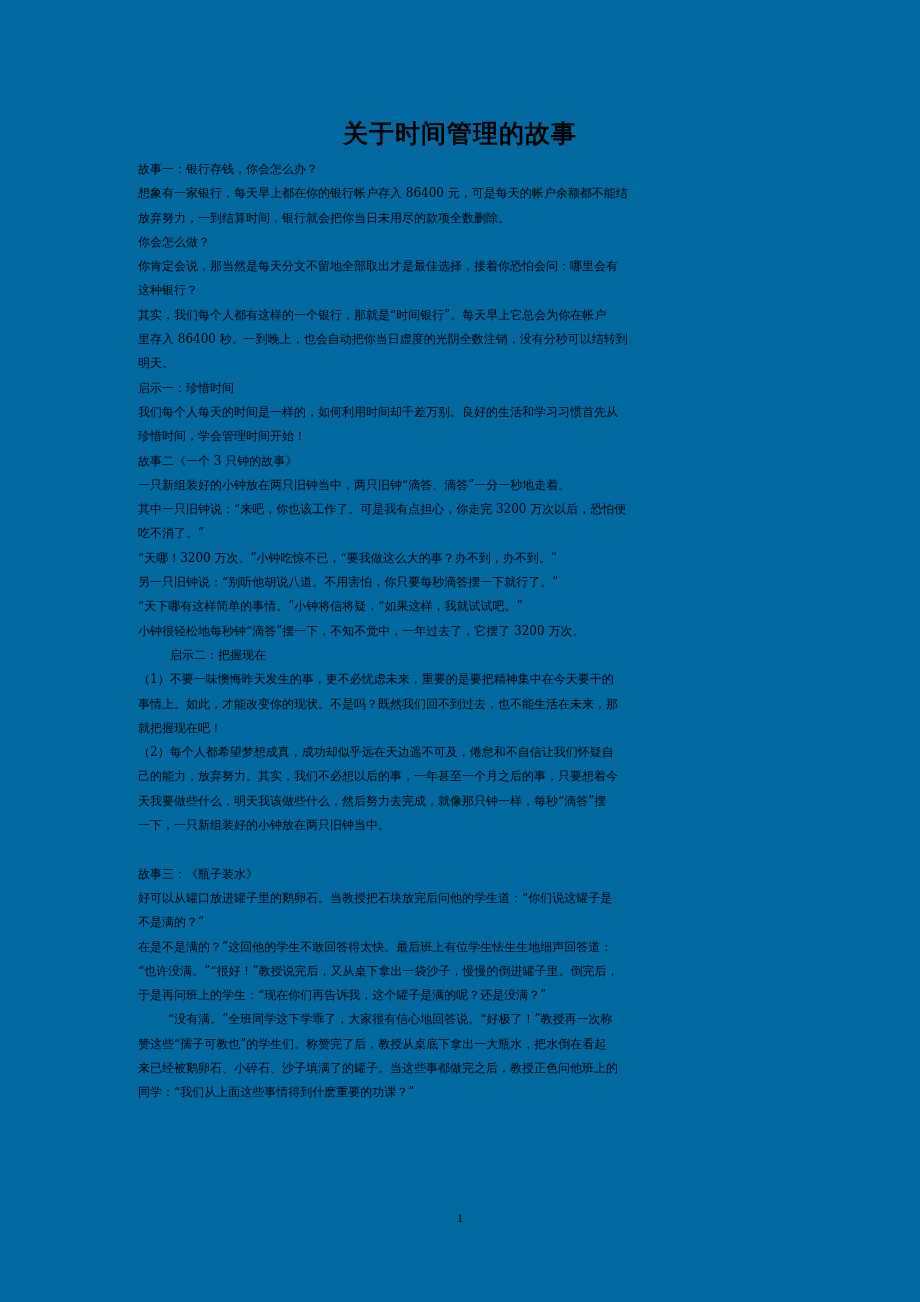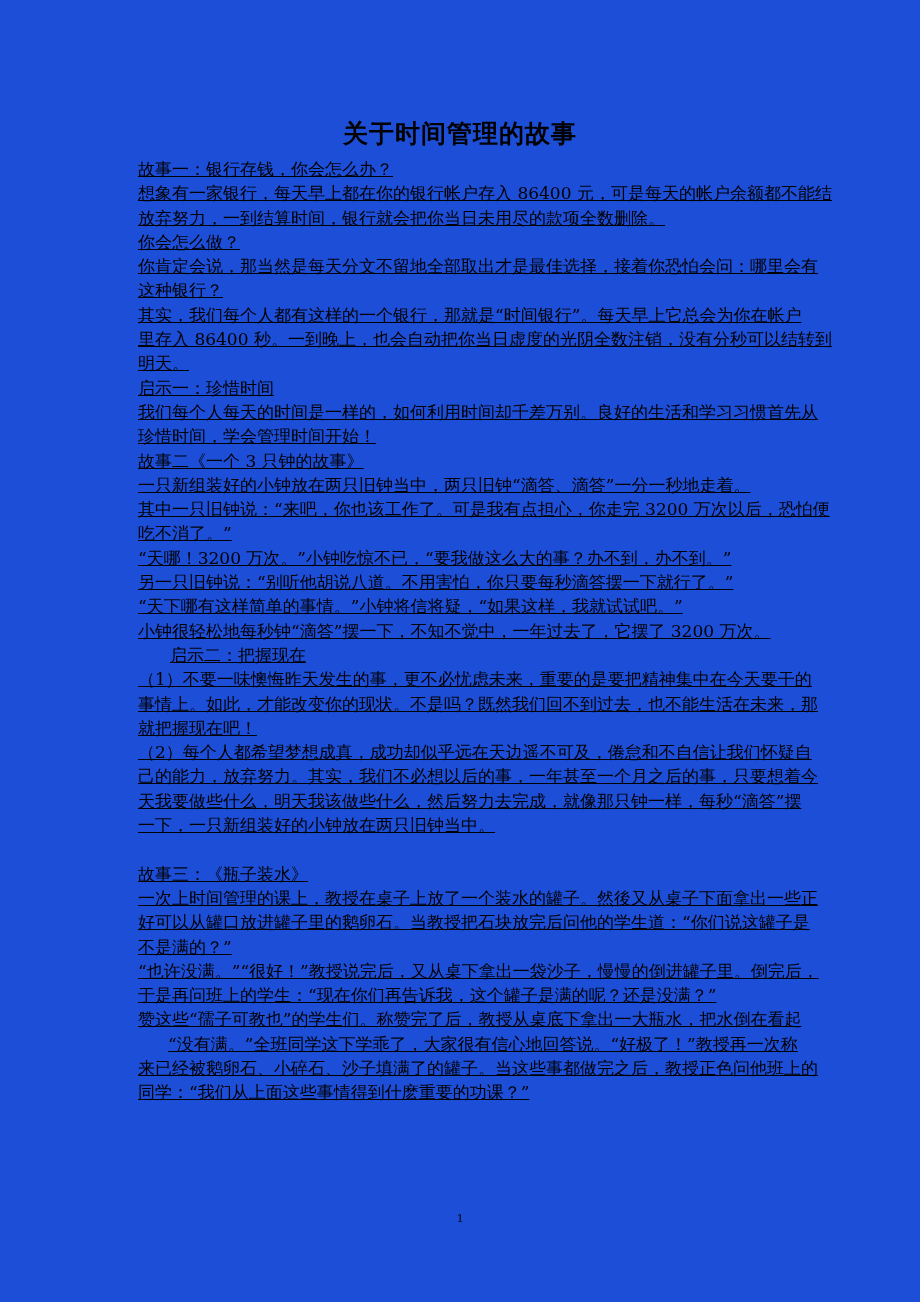--- a/index.html
+++ b/index.html
@@ -1,22 +1,22 @@
 <!DOCTYPE html>
 <html><head>
 <meta charset="utf-8">
 <style>
   html, body { margin:0; padding:0; background:#ffffff; }
   body { width:920px; height:1302px; position:relative; overflow:hidden;
          font-family: "DejaVu Serif", "Liberation Serif", serif; color:#000; }
-  .page { position:absolute; left:0; top:0; width:920px; height:1302px; background:#1d4ed8; }
+  .page { position:absolute; left:0; top:0; width:920px; height:1302px; background:#0369a1; }
   .title { position:absolute; left:0; width:920px; top:117px; text-align:center;
            font-family: "DejaVu Sans", "Liberation Sans", sans-serif;
            font-size:25px; font-weight:bold; letter-spacing:1px; line-height:34px; }
-  .body { position:absolute; left:138px; top:157px; width:650px; font-size:17px; line-height:24.3px;text-decoration:underline; }
+  .body { position:absolute; left:138px; top:157px; width:650px; font-size:12px; line-height:24.3px; }
   .line { white-space:nowrap; height:24.3px; overflow:visible; }
   .indent1 { padding-left:32px; }
   .indent2 { padding-left:30px; }
   .blank { height:24.3px; }
   .pagenum { position:absolute; left:0; width:920px; top:1210px; text-align:center; font-size:13px;
              font-family:"Liberation Serif", serif; }
 </style>
 </head>
 <body>
 
@@ -85,29 +85,29 @@
         <div class="line">天我要做些什么，明天我该做些什么，然后努力去完成，就像那只钟一样，每秒“滴答”摆</div>
         <div class="line">一下，一只新组装好的小钟放在两只旧钟当中。</div>
       </div>
       <div>
         <div class="blank"></div>
       </div>
       <div>
         <div class="line">故事三：《瓶子装水》</div>
       </div>
       <div>
-        <div class="line">一次上时间管理的课上，教授在桌子上放了一个装水的罐子。然後又从桌子下面拿出一些正</div>
         <div class="line">好可以从罐口放进罐子里的鹅卵石。当教授把石块放完后问他的学生道：“你们说这罐子是</div>
         <div class="line">不是满的？”</div>
       </div>
       <div>
+        <div class="line">在是不是满的？”这回他的学生不敢回答得太快。最后班上有位学生怯生生地细声回答道：</div>
         <div class="line">“也许没满。”“很好！”教授说完后，又从桌下拿出一袋沙子，慢慢的倒进罐子里。倒完后，</div>
         <div class="line">于是再问班上的学生：“现在你们再告诉我，这个罐子是满的呢？还是没满？”</div>
       </div>
       <div>
+        <div class="line indent2">“没有满。”全班同学这下学乖了，大家很有信心地回答说。“好极了！”教授再一次称</div>
         <div class="line">赞这些“孺子可教也”的学生们。称赞完了后，教授从桌底下拿出一大瓶水，把水倒在看起</div>
-        <div class="line indent2">“没有满。”全班同学这下学乖了，大家很有信心地回答说。“好极了！”教授再一次称</div>
         <div class="line">来已经被鹅卵石、小碎石、沙子填满了的罐子。当这些事都做完之后，教授正色问他班上的</div>
         <div class="line">同学：“我们从上面这些事情得到什麽重要的功课？”</div>
       </div>
     </div>
   <div class="pagenum">1</div>
 </div>
 
 </body></html>

